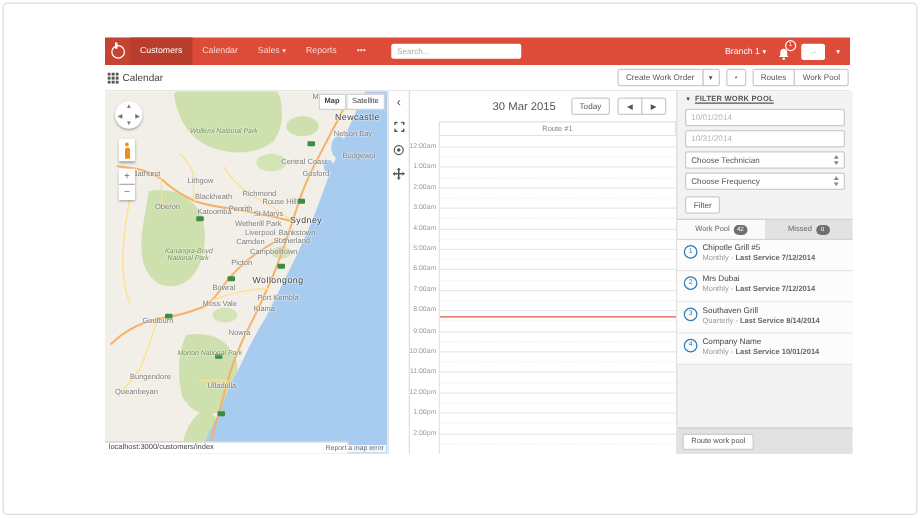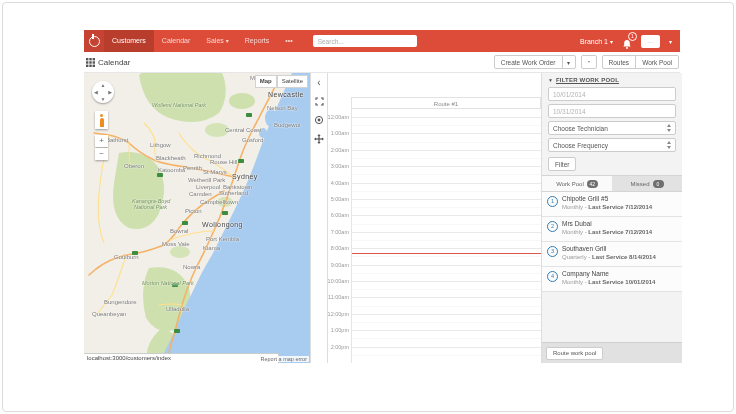--- a/index.html
+++ b/index.html
@@ -305,20 +305,28 @@
             <path d="M5,10 L3.4,8 L6.6,8 Z"></path>
             <path d="M0,5 L2,3.4 L2,6.6 Z"></path>
             <path d="M10,5 L8,6.6 L8,3.4 Z"></path>
             <rect x="4.4" y="1.8" width="1.2" height="6.4"></rect>
             <rect x="1.8" y="4.4" width="6.4" height="1.2"></rect>
         </svg>
       </span>
     </div>
 
     <div class="cal">
+      <div class="cal-header">
+        <span class="cal-date">30 Mar 2015</span>
+        <span class="btn">Today</span>
+        <span class="btn-group">
+          <span class="btn arrow-btn">◀</span>
+          <span class="btn arrow-btn">▶</span>
+        </span>
+      </div>
       <div class="route-header">Route #1</div>
       <div class="cal-body">
         <div class="time-gutter" id="timeGutter">
             <div class="time-label" style="top: 8px;">12:00am</div>
             <div class="time-label" style="top: 24.4px;">1:00am</div>
             <div class="time-label" style="top: 40.8px;">2:00am</div>
             <div class="time-label" style="top: 57.2px;">3:00am</div>
             <div class="time-label" style="top: 73.6px;">4:00am</div>
             <div class="time-label" style="top: 90px;">5:00am</div>
             <div class="time-label" style="top: 106.4px;">6:00am</div>

